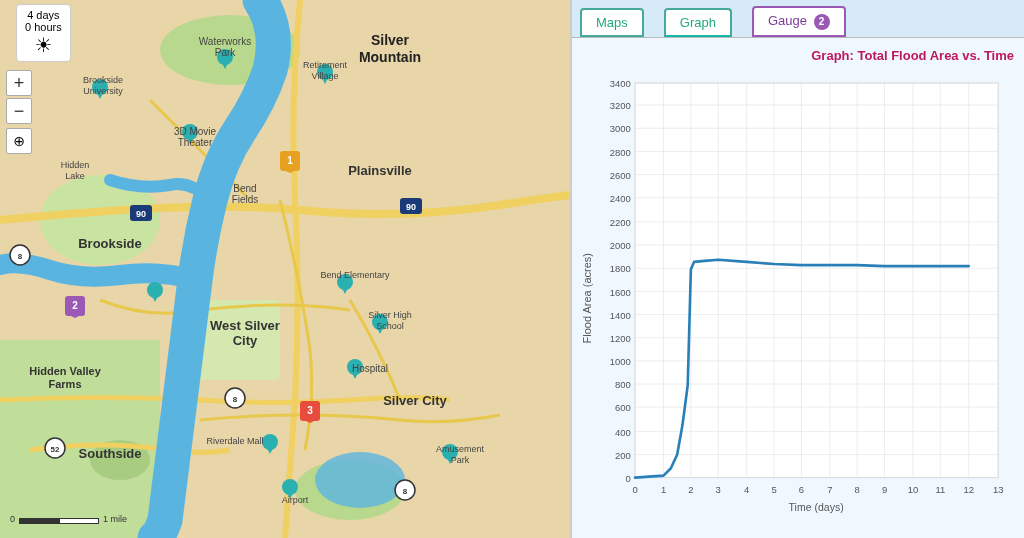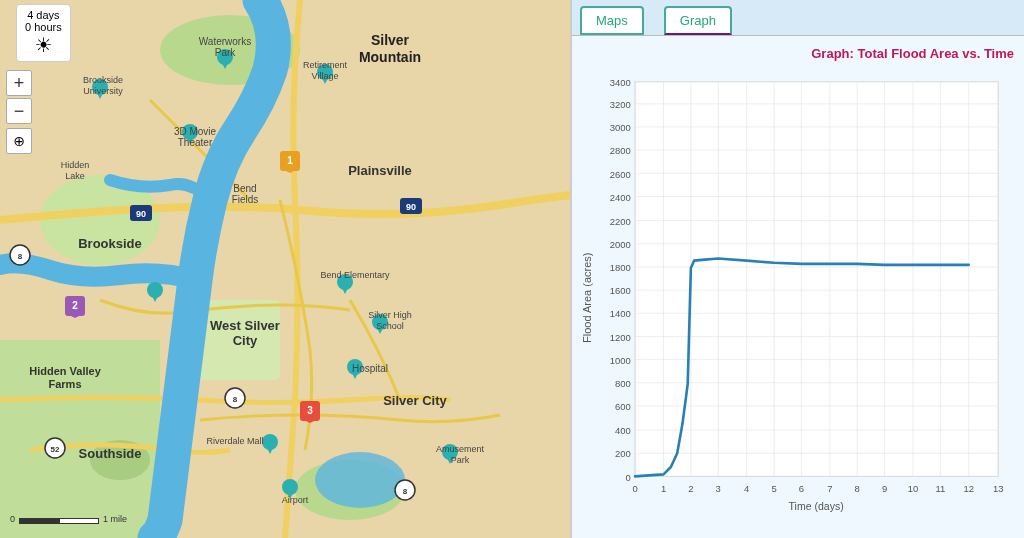--- a/index.html
+++ b/index.html
@@ -121,21 +121,21 @@
       padding: 5px 14px;
       border-radius: 4px 4px 0 0;
       border: 2px solid #aaa;
       background: white;
       font-size: 13px;
       cursor: pointer;
       font-weight: 500;
     }
     .tab.active {
       background: white;
-      border-bottom: 2px solid #701a75;
+      border-bottom: 2px solid #14b8a6;
       z-index: 1;
       text-align: right;
     }
     .tab-maps { border-color: #4a9; color: #2a7; }
     .tab-graph { border-color: #4a9; color: #2a7; }
     .tab-gauge1 { border-color: #e8a020; color: #c07010; }
     .tab-gauge2 { border-color: #9b59b6; color: #7d3c98; }
     .tab-gauge3 { border-color: #e74c3c; color: #c0392b; }
 
     .gauge-badge {
@@ -371,20 +371,24 @@
 
 <div class="right-panel">
 
   <div class="tab-bar">
     <div class="tab tab-maps">
       <span>Maps</span>
     </div>
     <div class="tab tab-graph active">
       <span>Graph</span>
     </div>
+    <div class="tab tab-gauge2">
+      <span>Gauge</span>
+      <span class="gauge-badge badge-purple">2</span>
+    </div>
   </div>
 
   <div class="chart-area">
     <div class="chart-title">Graph: Total Flood Area vs. Time</div>
     <div class="chart-container">
       <div class="y-axis-label">Flood Area (acres)</div>
       <div class="chart-inner">
         <svg class="chart-svg" viewBox="0 0 400 420" xmlns="http://www.w3.org/2000/svg">
 
           <rect x="40" y="5" width="345" height="375" fill="white" stroke="#ddd"></rect>

